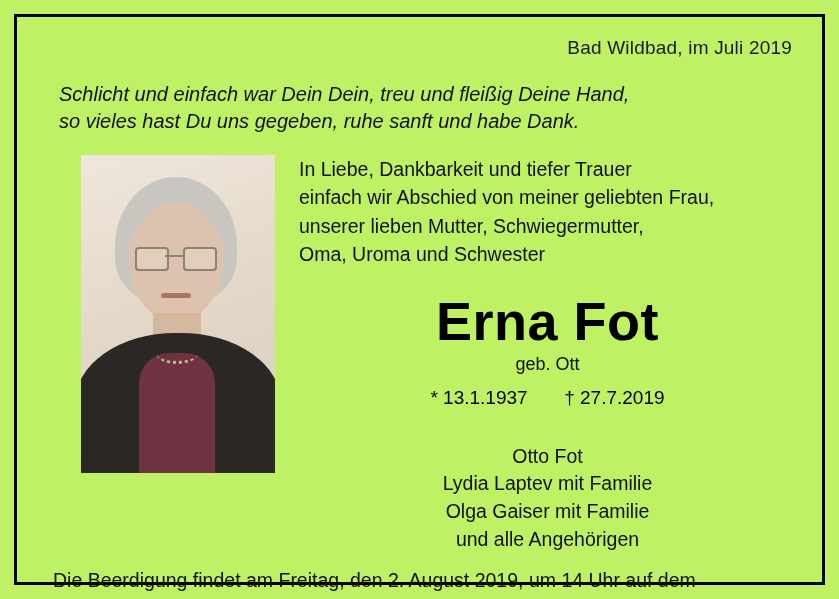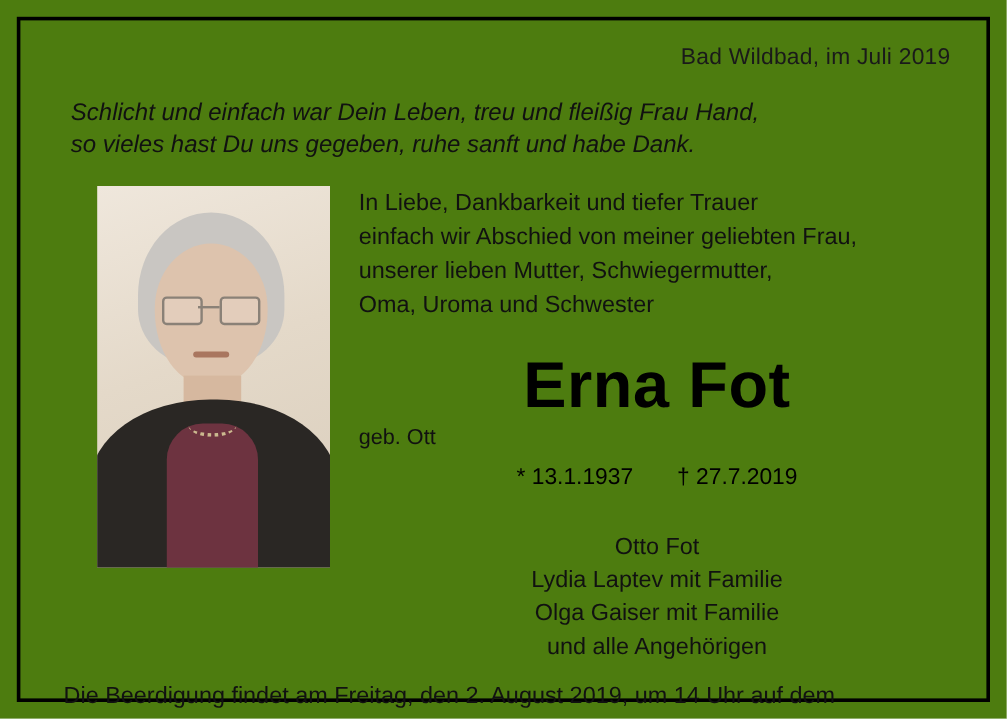--- a/index.html
+++ b/index.html
@@ -13,21 +13,21 @@
     font-family: "Liberation Sans", sans-serif;
     color: #1a1a1a;
     overflow: hidden;
   }
   .notice {
     position: relative;
     box-sizing: border-box;
     width: 839px;
     height: 599px;
     padding: 14px;
-    background: #4d7c0f;
+    background: #bef264;
   }
   .notice-frame {
     box-sizing: border-box;
     width: 100%;
     height: 100%;
     border: 3px solid #000000;
     padding: 16px 26px 10px 26px;
     position: relative;
   }
   .place-date {
@@ -163,21 +163,21 @@
   }
   .name {
     text-align: center;
     font-size: 54px;
     font-weight: bold;
     letter-spacing: 0.5px;
     margin-top: 22px;
     color: #000000;
   }
   .maiden {
-    text-align: left;
+    text-align: center;
     font-size: 18px;
     margin-top: 2px;
     color: #111111;
   }
   .dates {
     text-align: center;
     font-size: 19px;
     margin-top: 12px;
     color: #000000;
   }
@@ -205,21 +205,21 @@
 </style>
 </head>
 <body>
 
 <div class="notice">
   <div class="notice-frame">
 
     <div class="place-date">Bad Wildbad, im Juli 2019</div>
 
     <div class="verse">
-      <div>Schlicht und einfach war Dein Leben, treu und fleißig Frau Hand,</div>
+      <div>Schlicht und einfach war Dein Dein, treu und fleißig Deine Hand,</div>
       <div>so vieles hast Du uns gegeben, ruhe sanft und habe Dank.</div>
     </div>
 
     <div class="body-area">
 
       <div class="portrait-col">
         <div class="portrait">
           <div class="hair"></div>
           <div class="face"></div>
           <div class="glasses-l"></div>

